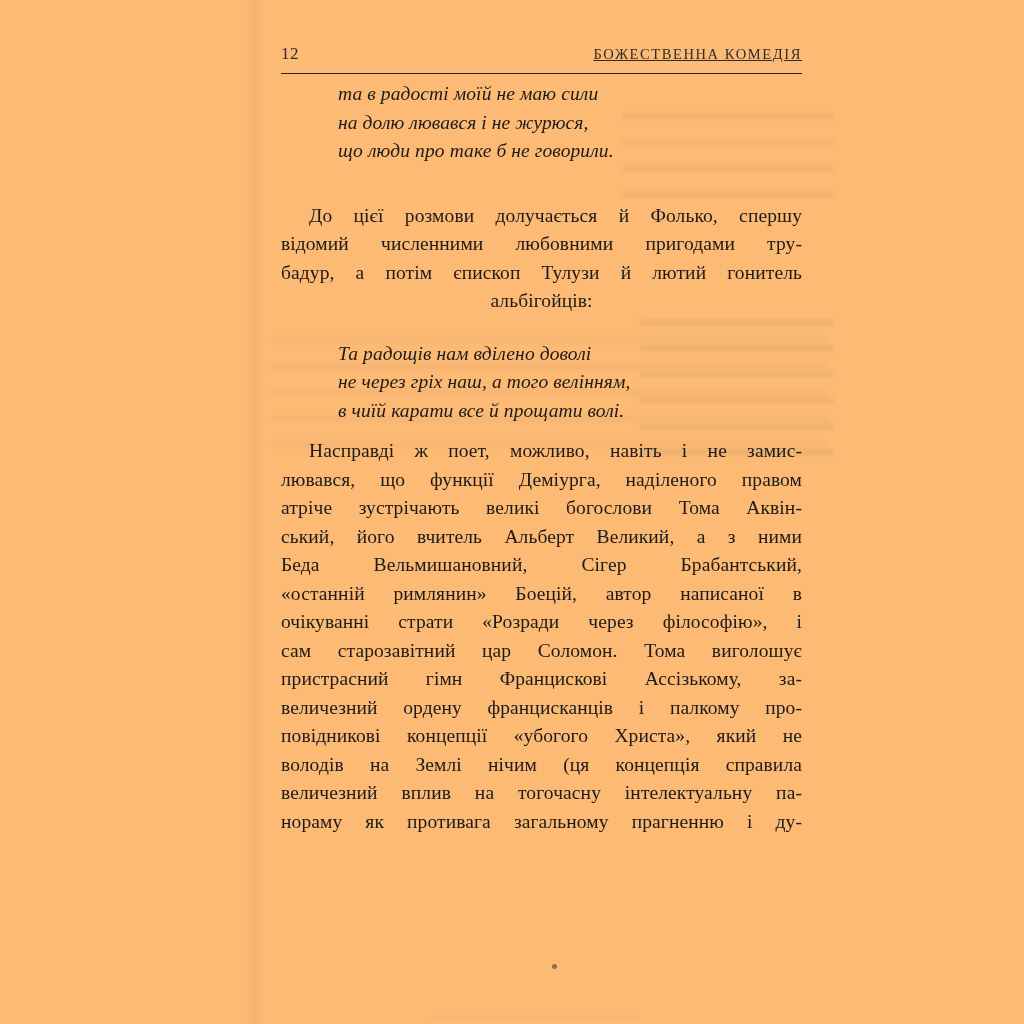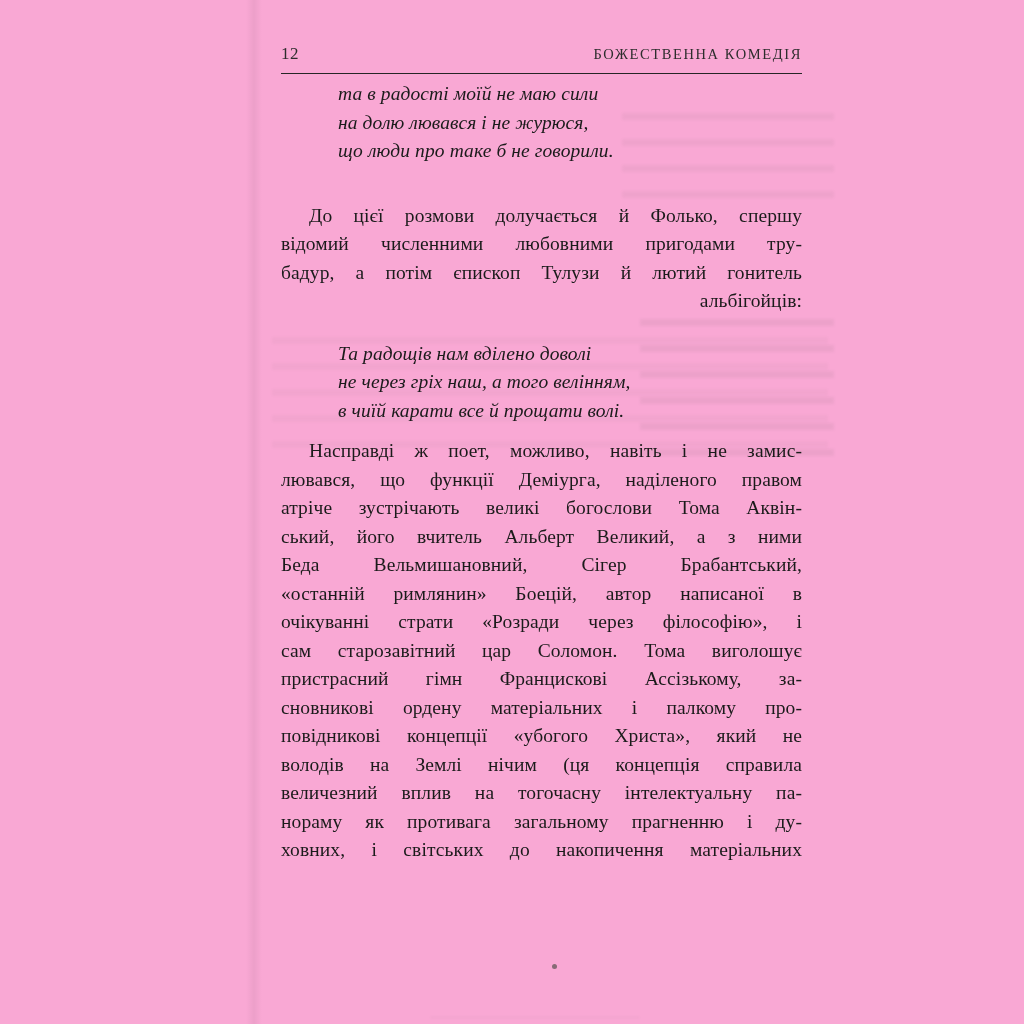--- a/index.html
+++ b/index.html
@@ -8,21 +8,21 @@
     width: 1024px;
     height: 1024px;
     background: #ffffff;
     font-family: "Liberation Serif", serif;
     color: #1b1b1b;
     overflow: hidden;
   }
   .page {
     position: absolute;
     inset: 0;
-    background: #f9a8d4;
+    background: #fdba74;
   }
   
   .gutter-shadow {
     position: absolute;
     left: 246px; top: 0;
     width: 16px; height: 1024px;
     background: linear-gradient(to right, rgba(0,0,0,0), rgba(0,0,0,0.05), rgba(0,0,0,0));
   }
   
   .bleed {
@@ -50,20 +50,21 @@
     height: 22px;
     color: #2d2d2d;
   }
   .pagenum {
     font-size: 17px;
     letter-spacing: 0.5px;
   }
   .head-title {
     font-size: 14.5px;
     letter-spacing: 1.6px;
+    text-decoration: underline;
   }
   .rule {
     border-top: 1.5px solid #262626;
     margin-top: 7px;
   }
 
   #text-flow {
     font-size: 19.5px;
     letter-spacing: 0.1px;
   }
@@ -81,21 +82,21 @@
   .line {
     line-height: 28.5px;
     white-space: normal;
   }
   
   .para .jline {
     text-align: justify;
     text-align-last: justify;
   }
   .para .line-end {
-    text-align: right;
+    text-align: center;
   }
   .para .first {
     text-indent: 28px;
   }
 
   .ornament-dot {
     position: absolute;
     left: 552px; top: 964px;
     width: 5px; height: 5px;
     border-radius: 50%;
@@ -143,24 +144,23 @@
           <div class="line jline">лювався, що функції Деміурга, наділеного правом</div>
         </div>
         <div class="block para">
           <div class="line jline">атріче зустрічають великі богослови Тома Аквін-</div>
           <div class="line jline">ський, його вчитель Альберт Великий, а з ними</div>
           <div class="line jline">Беда Вельмишановний, Сігер Брабантський,</div>
           <div class="line jline">«останній римлянин» Боецій, автор написаної в</div>
           <div class="line jline">очікуванні страти «Розради через філософію», і</div>
           <div class="line jline">сам старозавітний цар Соломон. Тома виголошує</div>
           <div class="line jline">пристрасний гімн Францискові Ассізькому, за-</div>
-          <div class="line jline">сновникові ордену матеріальних і палкому про-</div>
+          <div class="line jline">величезний ордену францисканців і палкому про-</div>
           <div class="line jline">повідниковi концепції «убогого Христа», який не</div>
           <div class="line jline">володів на Землі нічим (ця концепція справила</div>
           <div class="line jline">величезний вплив на тогочасну інтелектуальну па-</div>
           <div class="line jline">нораму як противага загальному прагненню і ду-</div>
-          <div class="line jline">ховних, і світських до накопичення матеріальних</div>
         </div>
       </div>
   </div>
 
   <div class="ornament-dot"></div>
 </div>
 
 </body></html>

